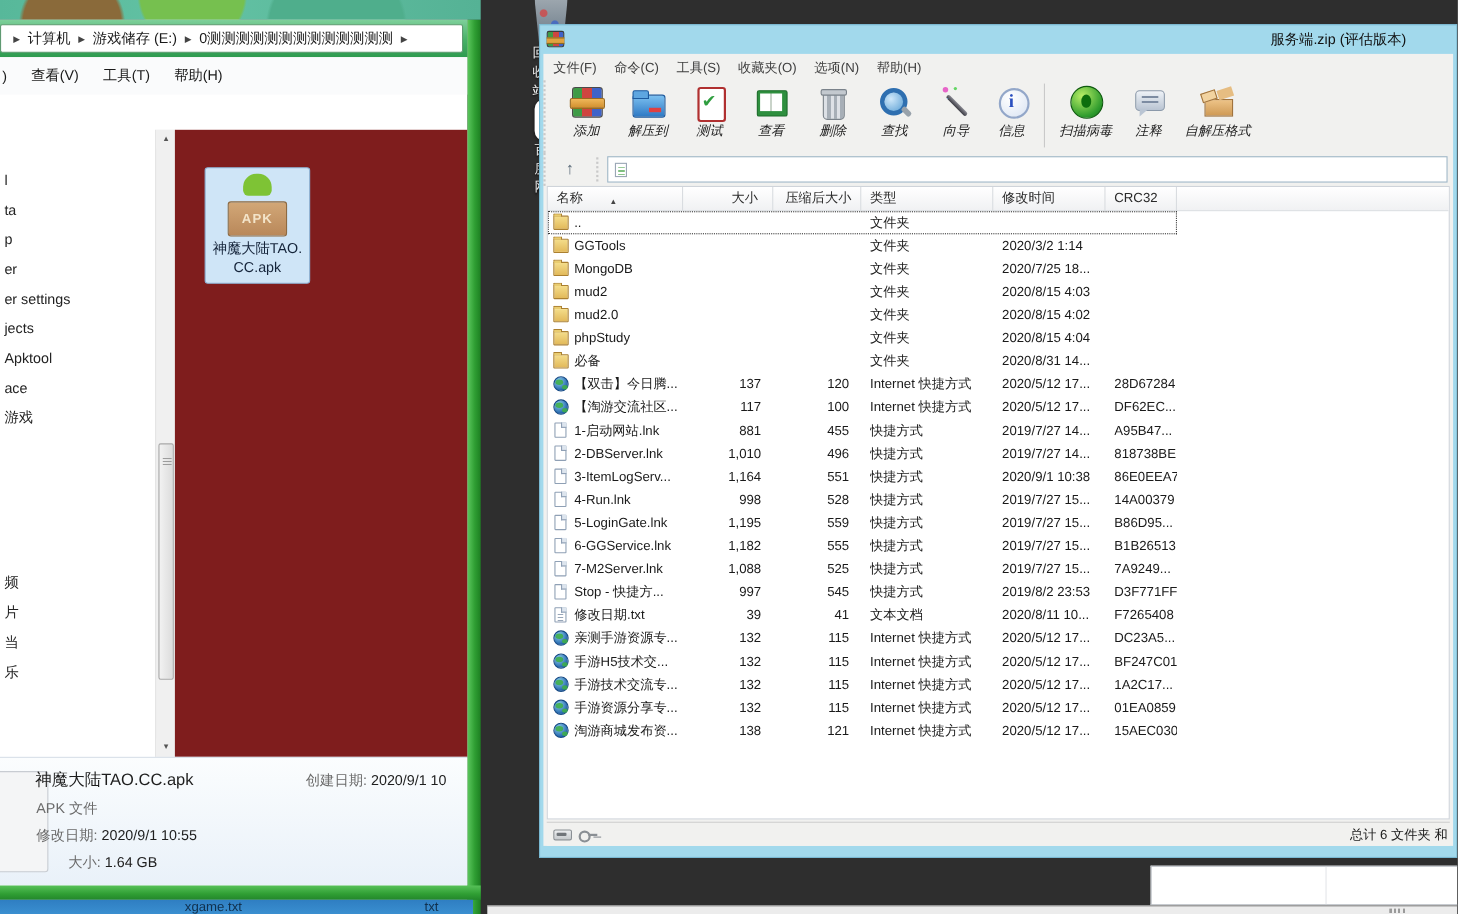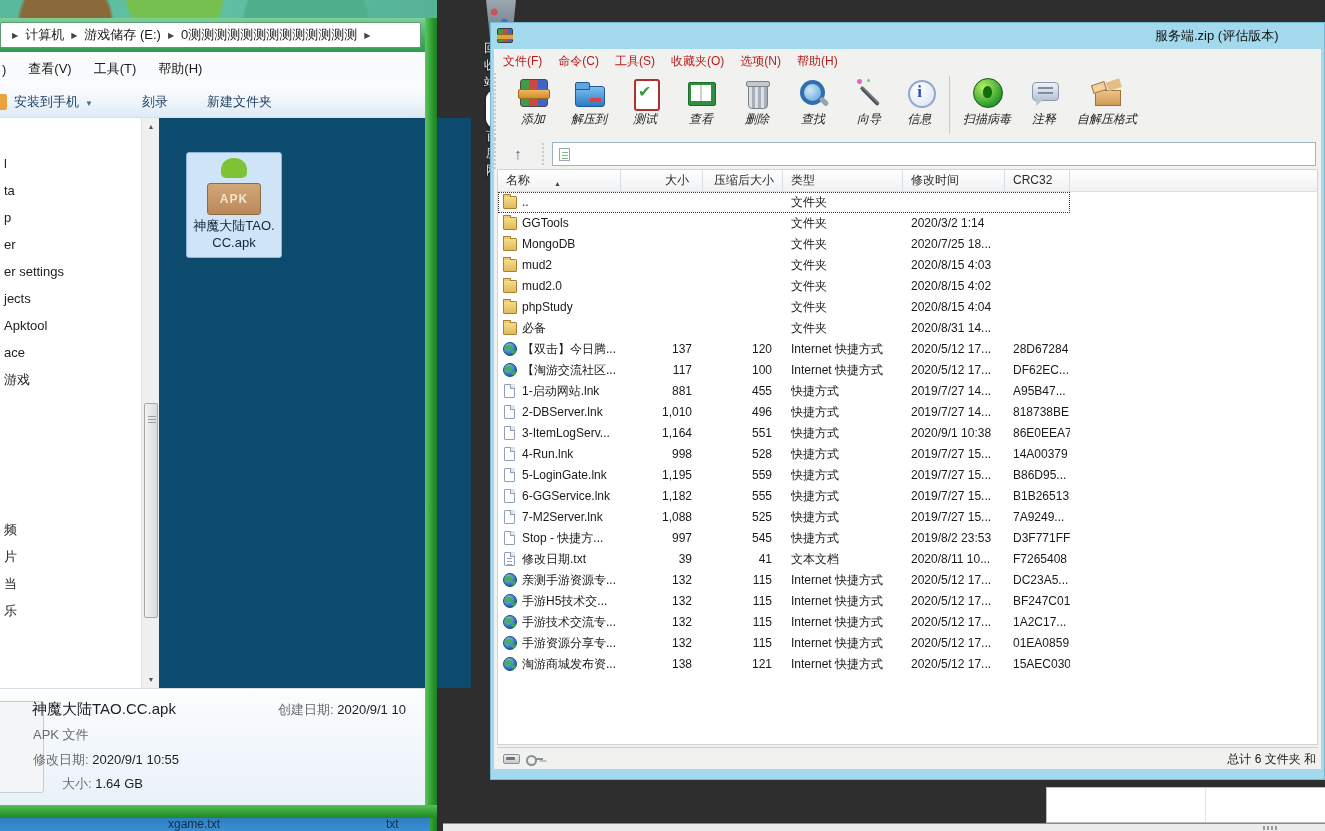--- a/index.html
+++ b/index.html
@@ -39,21 +39,21 @@
   .side-item { height:27px; line-height:27px; white-space:nowrap; }
   .ex-scroll { position:absolute; left:141px; top:0; width:18px; height:570px; background:#f0f0f0;
                border-left:1px solid #e4e4e4; }
   .sc-arrow { position:absolute; left:0; width:18px; height:17px; color:#555; font-size:7px;
               text-align:center; line-height:17px; background:#f0f0f0; }
   .sc-up { top:0; } .sc-down { bottom:0; }
   .sc-thumb { position:absolute; left:2px; top:285px; width:14px; height:215px; border:1px solid #a8a8a8;
               border-radius:2px; background:linear-gradient(90deg,#f2f2f2,#dcdcdc); }
   .sc-grip { position:absolute; left:3px; top:12px; width:8px; height:7px;
              background:repeating-linear-gradient(180deg,#9c9c9c 0 1px,transparent 1px 3px); }
-  .ex-files { position:absolute; left:159px; top:0; width:312px; height:570px; background:#0c4a6e; }
+  .ex-files { position:absolute; left:159px; top:0; width:266px; height:570px; background:#7f1d1d; }
   .apk-item { position:absolute; left:27px; top:34px; width:96px; padding:4px 2px 5px;
               background:#cfe5f7; border:1px solid #8fb5d8; border-radius:3px; text-align:center; }
   .apk-icon { position:relative; width:64px; height:58px; margin:0 auto; }
   .apk-android { position:absolute; left:19px; top:1px; width:26px; height:20px; background:#7ec335;
                  border-radius:12px 12px 5px 5px; box-shadow:-6px 6px 0 -8px #7ec335, 6px 6px 0 -8px #7ec335; }
   .apk-box { position:absolute; left:5px; bottom:0; width:54px; height:32px;
              background:linear-gradient(180deg,#d2a777,#b9885a); border:1px solid #8d6a42; border-radius:3px;
              color:#f3e4c9; font-weight:bold; font-size:12px; line-height:30px; text-align:center;
              letter-spacing:1px; }
   .apk-label { margin-top:3px; font-size:13px; line-height:1.3; color:#15243a; word-break:break-all; }
@@ -98,21 +98,21 @@
   .winrar { position:absolute; left:490px; top:22px; width:835px; height:758px;
             background:#a2d9ec; border:1px solid #79b9d3; }
   .wr-titlebar { position:absolute; left:0; top:0; right:0; height:26px; }
   .wr-ico { position:absolute; left:6px; top:5px; width:16px; height:15px; border:1px solid #3a3a3a; border-radius:2px;
             background:linear-gradient(90deg,#3f9b46 0 5px,#cf4540 5px 10px,#3f63c9 10px); }
   .wr-ico::after { content:""; position:absolute; left:-1px; right:-1px; top:5px; height:4px;
             background:#e0a23f; border-top:1px solid #8d6a20; border-bottom:1px solid #8d6a20; }
   .wr-title { position:absolute; left:664px; top:4px; font-size:13px; color:#111; white-space:nowrap; }
   .wr-body { position:absolute; left:3px; right:3px; top:26px; bottom:10px; background:#f1f1ef; }
   .wr-menubar { position:absolute; left:0; top:0; right:0; height:24px; display:flex; align-items:center;
-                gap:16px; padding-left:9px; font-size:12px; color:#b91c1c; }
+                gap:16px; padding-left:9px; font-size:12px; color:#404040; }
   .wr-toolbar { position:absolute; left:0; top:24px; right:0; height:66px; display:flex;
                 align-items:flex-start; padding:3px 0 0 12px; gap:6px;
                 border-left:2px dotted #c9c9c9; }
   .tb-btn { display:flex; flex-direction:column; align-items:center; min-width:50px; padding:0 2px;
             font-size:12px; color:#222; }
   .tb-btn.i-end { border-right:1px solid #c9c9c9; padding-right:12px; margin-right:5px; height:58px; }
   .tbi { position:relative; width:34px; height:34px; margin-bottom:1px; }
   .tb-label { white-space:nowrap;font-style:italic; }
   .i-add::before { content:""; position:absolute; left:4px; top:3px; width:26px; height:26px; border-radius:3px;
       border:1px solid #4a4a4a; background:linear-gradient(90deg,#3f9b46 0 8px,#cf4540 8px 17px,#3f63c9 17px); }
@@ -252,26 +252,20 @@
     </div>
 
     <div class="ex-menubar">
       <span>)</span>
 
     <span class="ex-menu-item">查看(V)</span>
         <span class="ex-menu-item">工具(T)</span>
         <span class="ex-menu-item">帮助(H)</span>
       </div>
 
-    <div class="ex-toolbar">
-      <span class="ex-tb-frag"></span>
-      <span class="ex-tb-item" style="left:14px"><span>安装到手机</span><span class="tb-caret">▼</span></span>
-      <span class="ex-tb-item" style="left:142px">刻录</span>
-      <span class="ex-tb-item" style="left:207px">新建文件夹</span>
-    </div>
 
     <div class="ex-main">
       <div class="ex-sidebar">
         <div class="side-list">
 
         <div class="side-item">l</div>
             <div class="side-item">ta</div>
             <div class="side-item">p</div>
             <div class="side-item">er</div>
             <div class="side-item">er settings</div>

